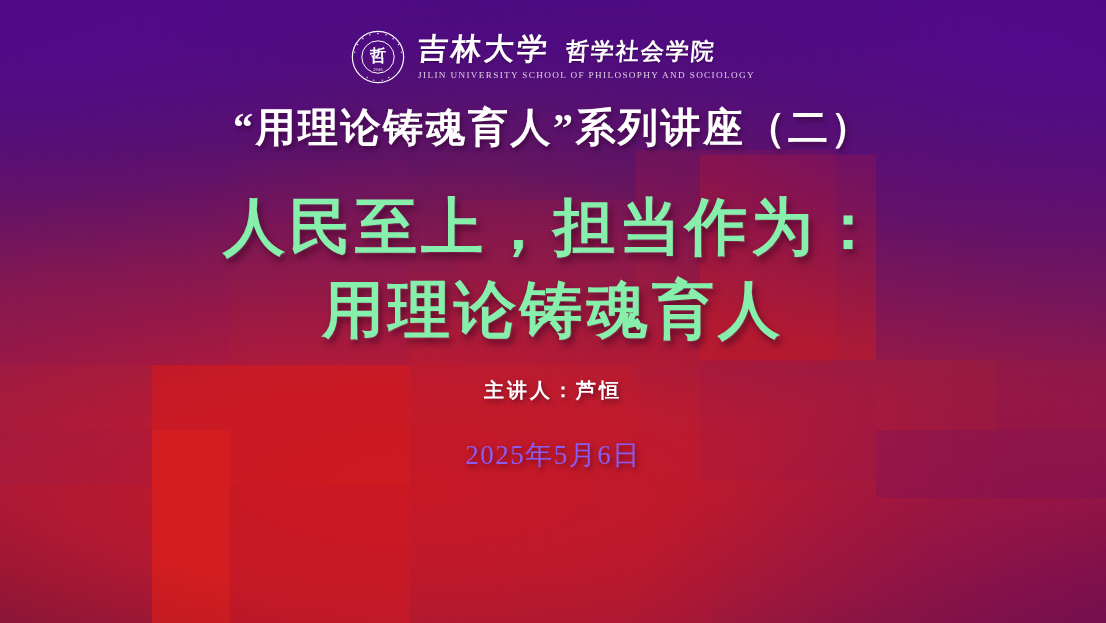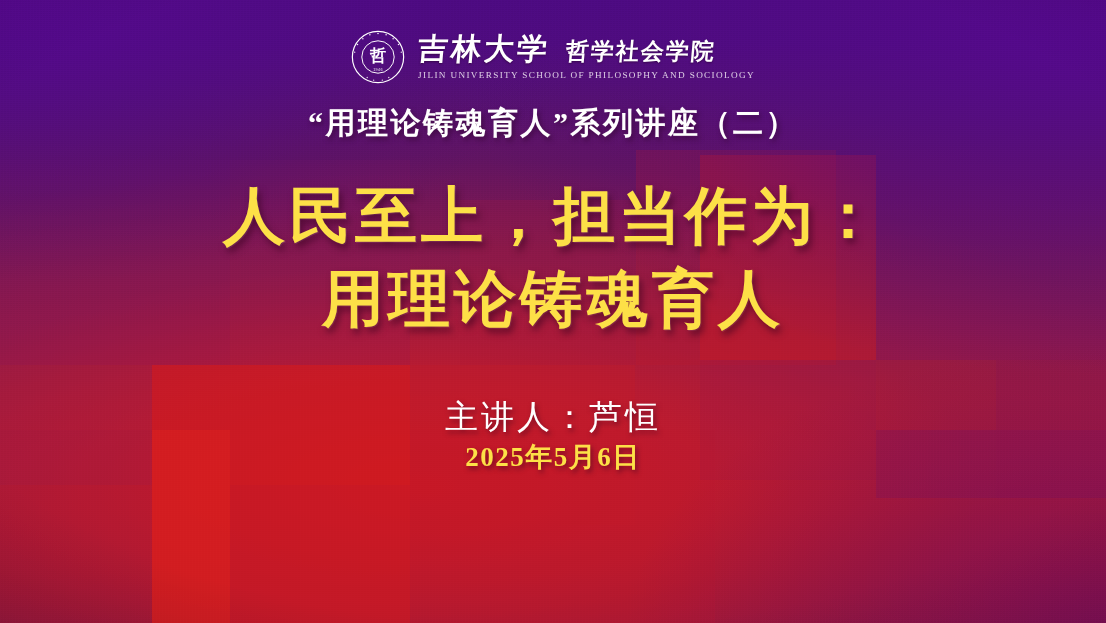--- a/index.html
+++ b/index.html
@@ -143,57 +143,57 @@
     white-space:nowrap;
     opacity:.93;
   }
 
   
   .series {
     margin-top:21px;
     color:#ffffff;
     font-family:"Liberation Serif","DejaVu Serif",serif;
     font-weight:700;
-    font-size:30px;
+    font-size:40px;
     letter-spacing:2.5px;
     line-height:1.12;
     white-space:nowrap;
     text-shadow:2px 3px 5px rgba(46,0,40,.60), 0 0 1px rgba(255,255,255,.25);
   }
 
   
   .title-block { margin-top:35px; }
   .title-line {
-    color:#fde047;
+    color:#86efac;
     font-family:"Liberation Serif","DejaVu Serif",serif;
     font-weight:700;
     font-size:62px;
     letter-spacing:4px;
     line-height:1.34;
     white-space:nowrap;
     text-shadow:3px 5px 7px rgba(54,0,30,.58), 1px 1px 0 rgba(255,255,255,.14);
   }
 
   
   .speaker {
-    margin-top:60px;
+    margin-top:28px;
     color:#ffffff;
     font-family:"Liberation Serif","DejaVu Serif",serif;
+    font-weight:700;
+    font-size:20px;
+    letter-spacing:3px;
+    line-height:1;
+    white-space:nowrap;
+    text-shadow:2px 3px 5px rgba(52,0,30,.55);
+  }
+  .date {
+    margin-top:42px;
+    color:#8b5cf6;
+    font-family:"Liberation Serif","DejaVu Serif",serif;
     font-weight:400;
-    font-size:33px;
-    letter-spacing:3px;
-    line-height:1;
-    white-space:nowrap;
-    text-shadow:2px 3px 5px rgba(52,0,30,.55);
-  }
-  .date {
-    margin-top:10px;
-    color:#fde047;
-    font-family:"Liberation Serif","DejaVu Serif",serif;
-    font-weight:700;
     font-size:27px;
     letter-spacing:1.5px;
     line-height:1;
     white-space:nowrap;
     text-shadow:2px 3px 5px rgba(52,0,30,.55);
   }
 </style>
 </head>
 <body>
 

